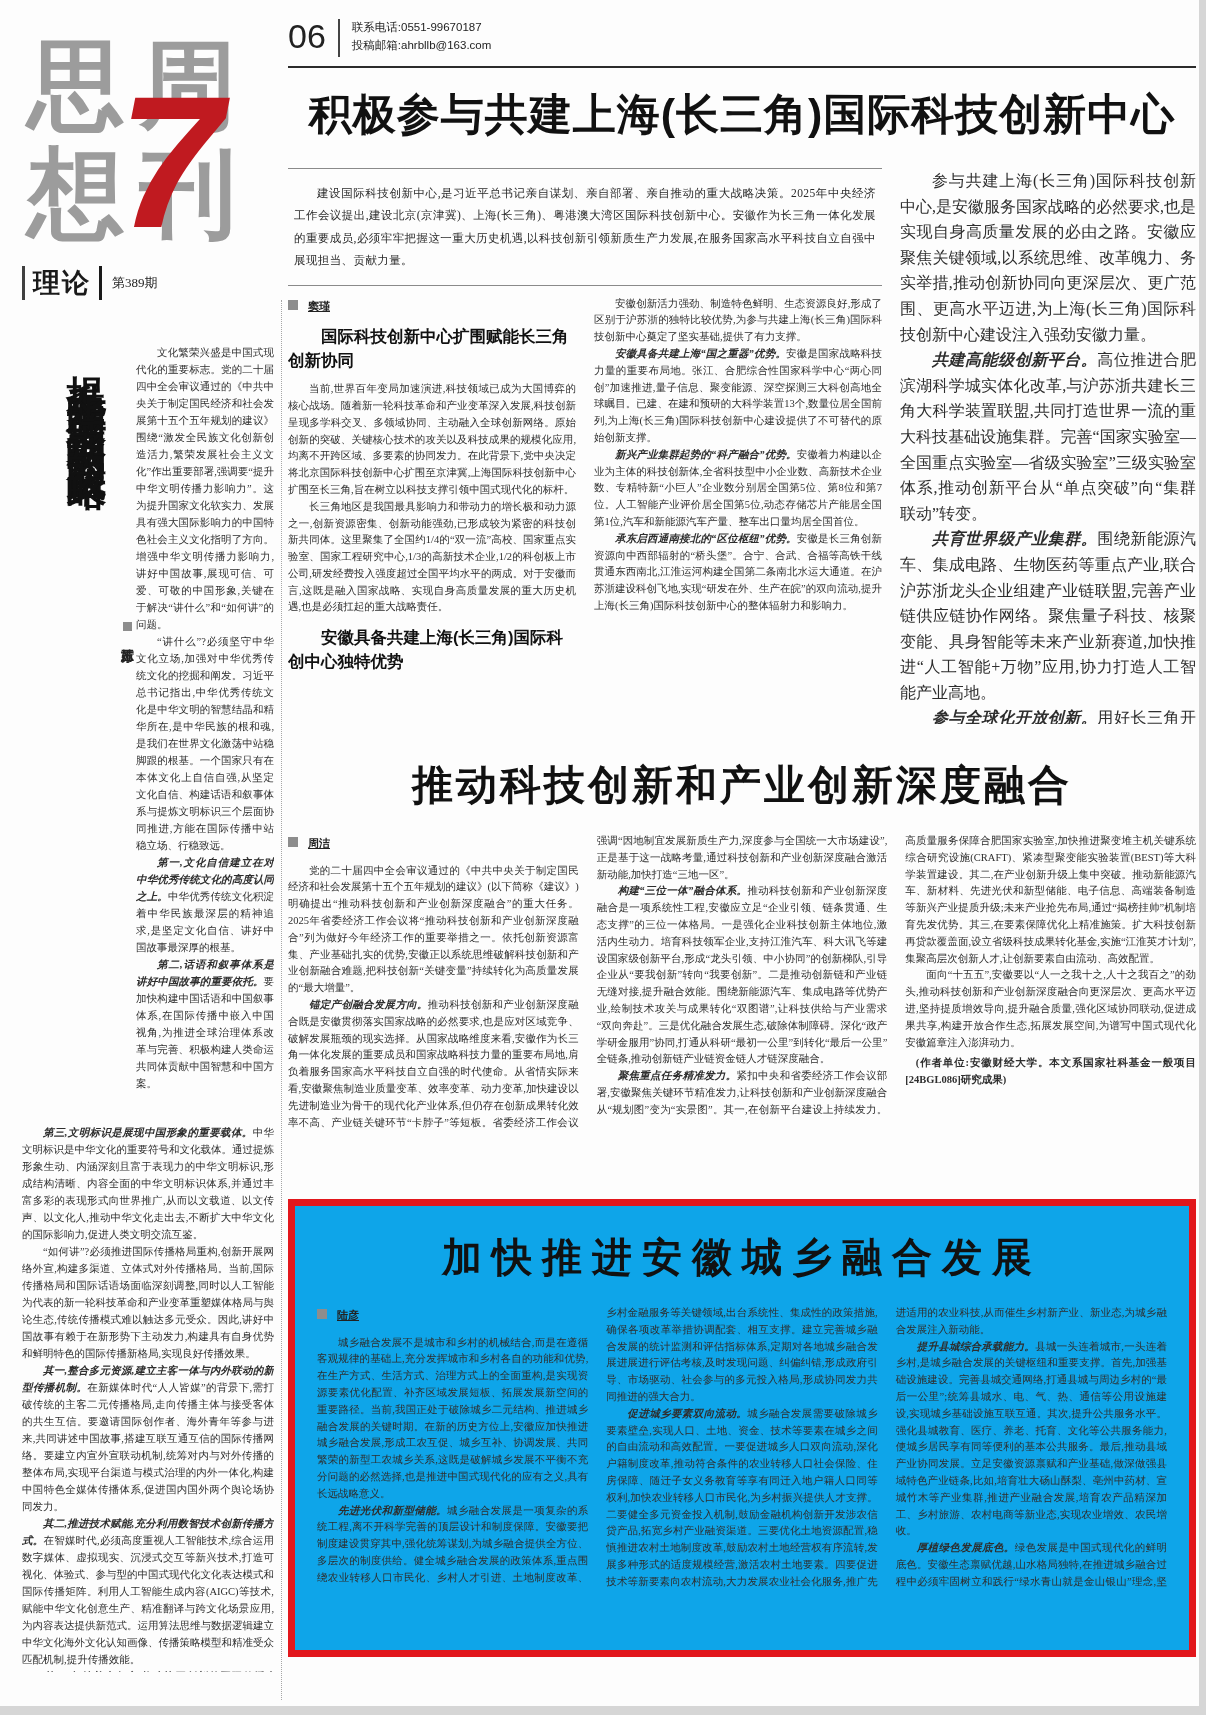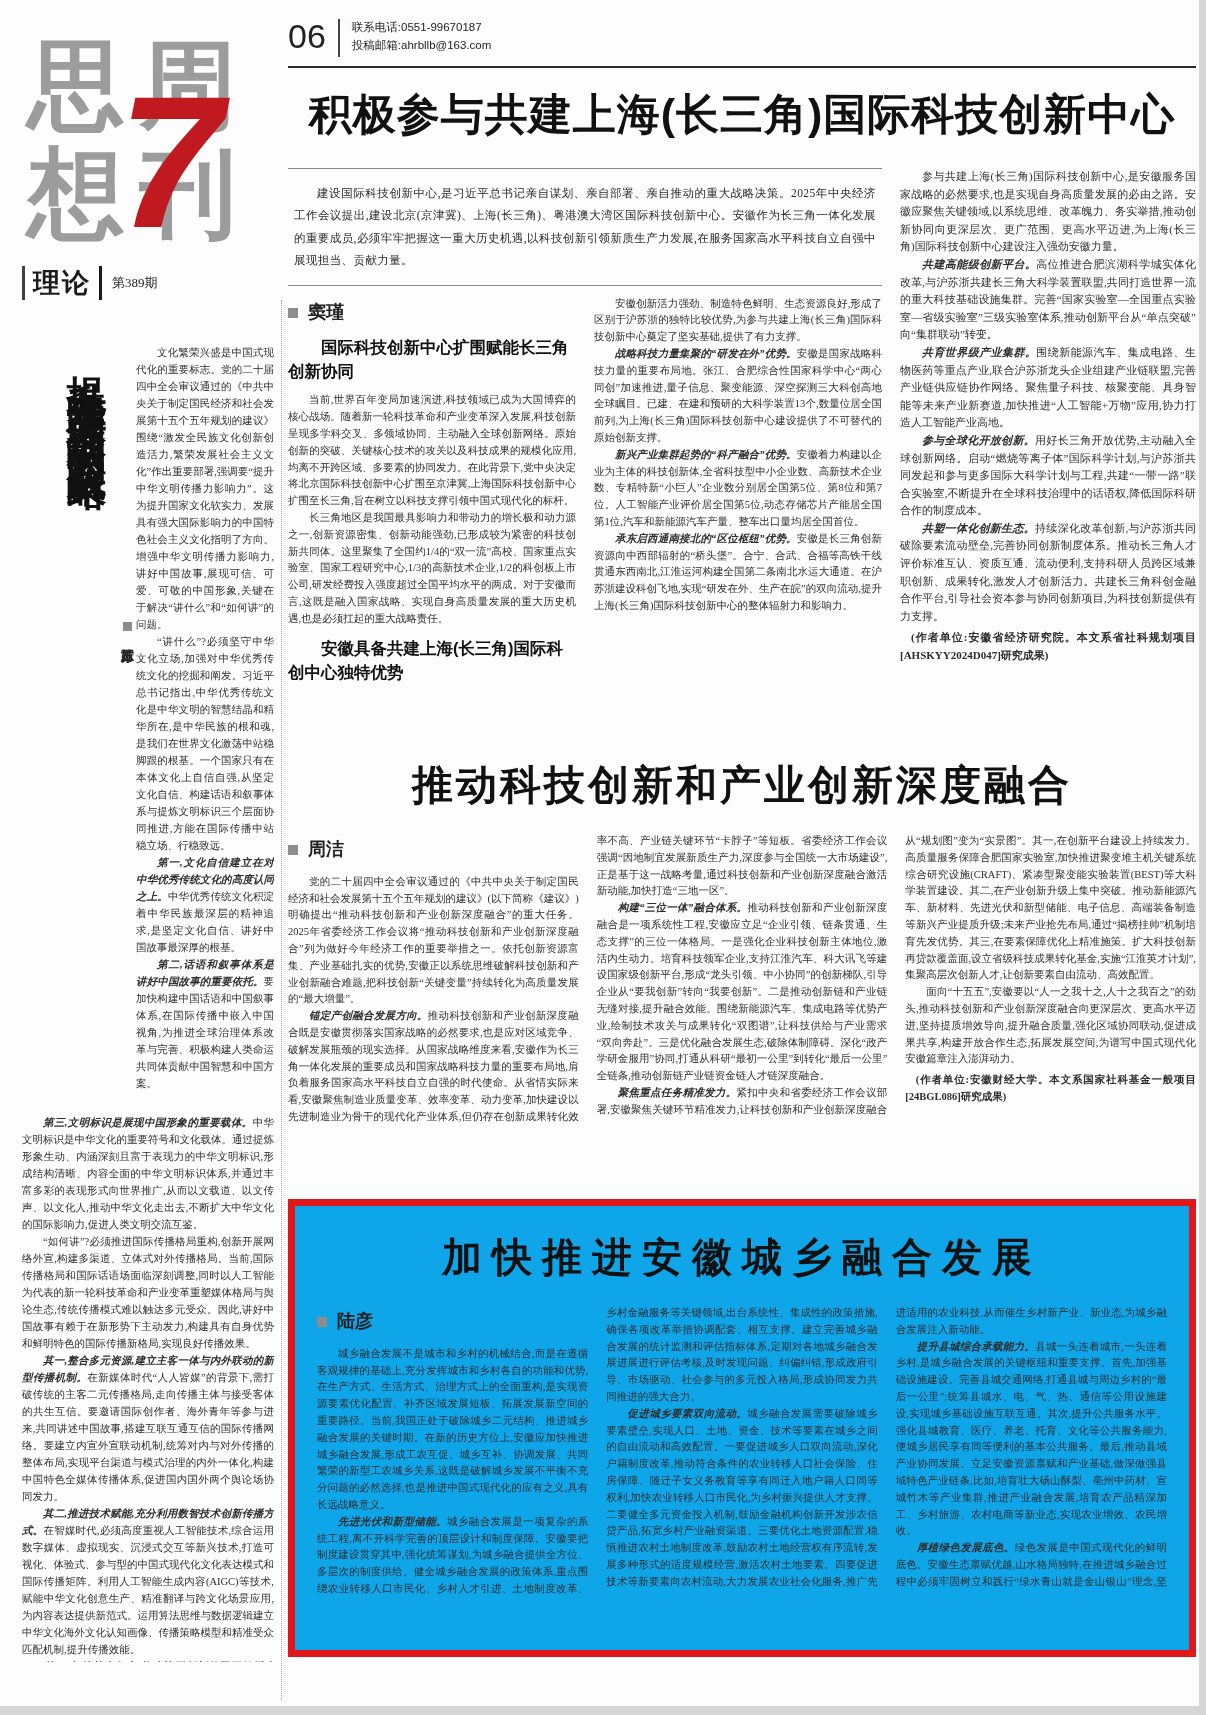--- a/index.html
+++ b/index.html
@@ -18,42 +18,42 @@
   .theory-row{margin-top:14px;display:flex;align-items:center;gap:10px;}
   .theory-label{font-size:27px;font-weight:bold;color:#1a1a1a;letter-spacing:2px;
                 border-left:3px solid #404040;border-right:3px solid #1a1a1a;padding:0 8px;line-height:34px;}
   .issue{font-size:13px;color:#222;}
   .strip-article{margin-top:44px;display:flex;height:756px;overflow:hidden;}
   .v-title{writing-mode:vertical-rl;font-size:40px;font-weight:bold;color:#111;line-height:1.0;
            letter-spacing:6px;width:84px;font-family:"Liberation Serif",serif;}
   .v-author{writing-mode:vertical-rl;width:30px;padding-top:278px;font-size:13px;font-weight:bold;color:#222;}
   .v-author .sq{display:inline-block;width:9px;height:9px;background:#8d8d8d;margin-bottom:8px;}
   .strip-narrow{flex:1;overflow:hidden;font-size:10.5px;line-height:1.62;}
-  .strip-wide{margin-top:14px;height:548px;overflow:hidden;font-size:10.5px;line-height:1.62;}
+  .strip-wide{margin-top:24px;height:548px;overflow:hidden;font-size:10.5px;line-height:1.62;}
 
   
   .main{position:absolute;left:288px;top:16px;width:908px;}
   .mast-head{display:flex;align-items:flex-start;gap:12px;}
   .pageno{font-size:34px;font-weight:500;color:#222;font-family:"Liberation Sans",sans-serif;line-height:40px;}
   .head-div{width:2px;height:38px;background:#444;margin-top:3px;}
   .contacts{font-size:11.5px;line-height:1.55;color:#222;padding-top:3px;font-family:"Liberation Sans",sans-serif;}
   .head-rule{border:none;border-top:2.5px solid #2c2c2c;margin:9px 0 0 0;}
 
   .headline1{margin:18px 0 0 0;text-align:center;font-family:"Liberation Sans",sans-serif;
              font-weight:900;font-size:43px;color:#111;letter-spacing:1px;}
   .a1-columns{display:flex;gap:18px;margin-top:24px;}
   .a1-left{width:594px;flex:none;}
   .intro-box{border-top:1.5px solid #8a8a8a;border-bottom:1.5px solid #8a8a8a;
              padding:13px 6px 13px 6px;font-size:11.5px;line-height:1.95;letter-spacing:.4px;
              text-align:justify;text-indent:2em;color:#2a2a2a;}
   .a1-body{margin-top:10px;height:410px;overflow:hidden;columns:2;column-gap:18px;column-fill:auto;
            font-size:10.5px;line-height:1.6;}
-  .a1-right{flex:1;height:556px;overflow:hidden;font-size:11px;line-height:1.6;}
+  .a1-right{flex:1;height:556px;overflow:hidden;font-size:16px;line-height:1.6;}
 
-  .byline{font-size:18px;font-weight:bold;color:#222;margin:2px 0 10px 0;break-inside:avoid;}
+  .byline{font-size:11px;font-weight:bold;color:#222;margin:2px 0 10px 0;break-inside:avoid;text-decoration:underline;}
   .byline .sq{display:inline-block;width:10px;height:10px;background:#8d8d8d;margin-right:10px;}
   .subhead{font-size:16.5px;font-weight:bold;color:#111;margin:10px 0 8px 0;line-height:1.45;
            font-family:"Liberation Sans",sans-serif;text-indent:2em;break-inside:avoid;}
   .para{margin:0;text-indent:2em;text-align:justify;}
   .para .lead{font-style:italic;font-weight:bold;}
   .credit{font-weight:bold;text-indent:1em;text-align:justify;margin-top:4px;}
 
   .headline2{margin:34px 0 0 0;text-align:center;font-weight:900;font-size:41px;color:#111;
              letter-spacing:3px;font-family:"Liberation Serif",serif;}
   .a2-body{margin-top:20px;height:302px;overflow:hidden;columns:3;column-gap:18px;column-fill:auto;
@@ -130,21 +130,21 @@
           <div class="a1-body">
             <div class="byline"><span class="sq"></span><span>窦瑾</span></div>
             <h3 class="subhead">国际科技创新中心扩围赋能长三角创新协同</h3>
             <div>
                 <p class="para">当前,世界百年变局加速演进,科技领域已成为大国博弈的核心战场。随着新一轮科技革命和产业变革深入发展,科技创新呈现多学科交叉、多领域协同、主动融入全球创新网络。原始创新的突破、关键核心技术的攻关以及科技成果的规模化应用,均离不开跨区域、多要素的协同发力。在此背景下,党中央决定将北京国际科技创新中心扩围至京津冀,上海国际科技创新中心扩围至长三角,旨在树立以科技支撑引领中国式现代化的标杆。</p>
                 <p class="para">长三角地区是我国最具影响力和带动力的增长极和动力源之一,创新资源密集、创新动能强劲,已形成较为紧密的科技创新共同体。这里聚集了全国约1/4的“双一流”高校、国家重点实验室、国家工程研究中心,1/3的高新技术企业,1/2的科创板上市公司,研发经费投入强度超过全国平均水平的两成。对于安徽而言,这既是融入国家战略、实现自身高质量发展的重大历史机遇,也是必须扛起的重大战略责任。</p>
               </div>
             <h3 class="subhead">安徽具备共建上海(长三角)国际科创中心独特优势</h3>
             <div>
                 <p class="para">安徽创新活力强劲、制造特色鲜明、生态资源良好,形成了区别于沪苏浙的独特比较优势,为参与共建上海(长三角)国际科技创新中心奠定了坚实基础,提供了有力支撑。</p>
-                <p class="para"><b class="lead">战略科技力量集聚的“研发在外”优势。</b>安徽是国家战略科技力量的重要布局地。张江、合肥综合性国家科学中心“两心同创”加速推进,量子信息、聚变能源、深空探测三大科创高地全球瞩目。已建、在建和预研的大科学装置13个,数量位居全国前列,为上海(长三角)国际科技创新中心建设提供了不可替代的原始创新支撑。</p>
+                <p class="para"><b class="lead">安徽具备共建上海“国之重器”优势。</b>安徽是国家战略科技力量的重要布局地。张江、合肥综合性国家科学中心“两心同创”加速推进,量子信息、聚变能源、深空探测三大科创高地全球瞩目。已建、在建和预研的大科学装置13个,数量位居全国前列,为上海(长三角)国际科技创新中心建设提供了不可替代的原始创新支撑。</p>
                 <p class="para"><b class="lead">新兴产业集群起势的“科产融合”优势。</b>安徽着力构建以企业为主体的科技创新体,全省科技型中小企业数、高新技术企业数、专精特新“小巨人”企业数分别居全国第5位、第8位和第7位。人工智能产业评价居全国第5位,动态存储芯片产能居全国第1位,汽车和新能源汽车产量、整车出口量均居全国首位。</p>
                 <p class="para"><b class="lead">承东启西通南接北的“区位枢纽”优势。</b>安徽是长三角创新资源向中西部辐射的“桥头堡”。合宁、合武、合福等高铁干线贯通东西南北,江淮运河构建全国第二条南北水运大通道。在沪苏浙建设科创飞地,实现“研发在外、生产在皖”的双向流动,提升上海(长三角)国际科技创新中心的整体辐射力和影响力。</p>
               </div>
 
           </div>
         </div>
         <div class="a1-right">
           <div>
               <p class="para">参与共建上海(长三角)国际科技创新中心,是安徽服务国家战略的必然要求,也是实现自身高质量发展的必由之路。安徽应聚焦关键领域,以系统思维、改革魄力、务实举措,推动创新协同向更深层次、更广范围、更高水平迈进,为上海(长三角)国际科技创新中心建设注入强劲安徽力量。</p>
               <p class="para"><b class="lead">共建高能级创新平台。</b>高位推进合肥滨湖科学城实体化改革,与沪苏浙共建长三角大科学装置联盟,共同打造世界一流的重大科技基础设施集群。完善“国家实验室—全国重点实验室—省级实验室”三级实验室体系,推动创新平台从“单点突破”向“集群联动”转变。</p>

